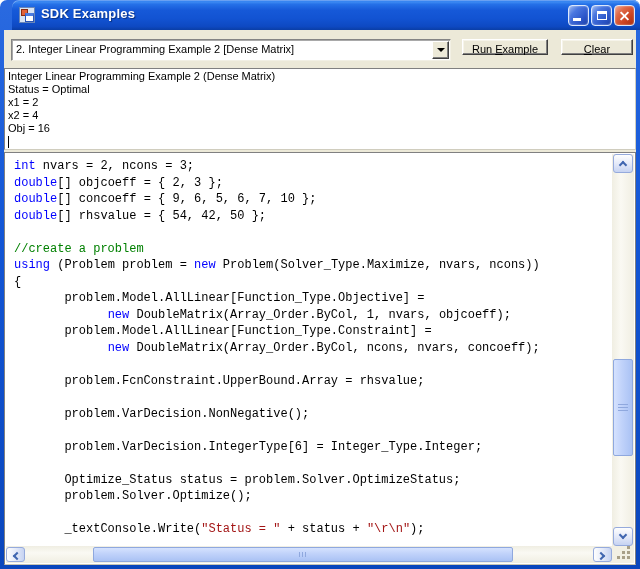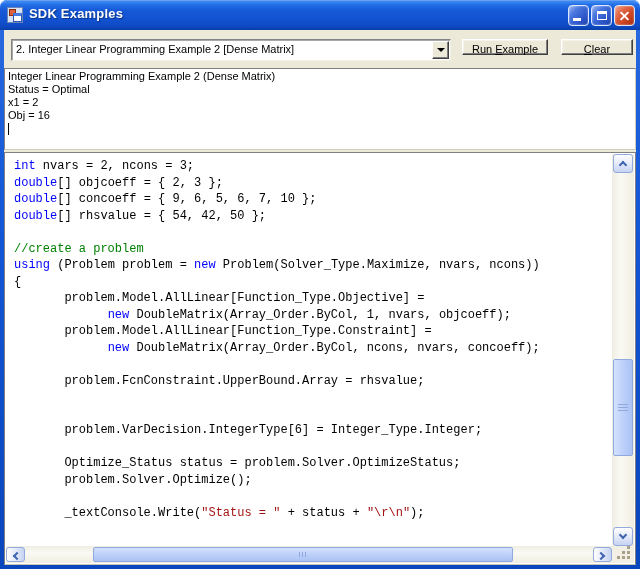--- a/index.html
+++ b/index.html
@@ -4,21 +4,21 @@
 <style>
   * { margin:0; padding:0; box-sizing:border-box; }
   html,body { width:640px; height:569px; background:#fff; overflow:hidden;
               font-family:"Liberation Sans", sans-serif; }
 
   .window { position:absolute; top:0; left:0; width:640px; height:569px;
             background:linear-gradient(180deg,#2a6ae0 0%,#1356d6 40%,#0a46bc 100%);
             border-radius:7px 7px 0 0; }
 
   
-  .titlebar { position:absolute; top:0; left:0; right:0; height:30px;
+  .titlebar { position:absolute; top:0; left:12px; right:0; height:30px;
               border-radius:7px 7px 0 0;
               background:linear-gradient(180deg,#0b63e8 0%,#3f8cf3 6%,#2571e8 14%,
                          #1659d8 34%,#1253d2 62%,#0e49c2 88%,#0a3ea6 100%);
               box-shadow:inset 0 1px 0 rgba(255,255,255,.35); }
   .app-icon { position:absolute; left:7px; top:7px; width:16px; height:16px;
               background:#d8e4f4; border:1px solid #6a87b8; }
   .app-icon .sq-red  { position:absolute; left:1px; top:1px; width:7px; height:7px;
               background:#e0623a; border:1px solid #8a2c10; }
   .app-icon .sq-win  { position:absolute; right:0; bottom:0; width:9px; height:9px;
               background:#fff; border:1px solid #2a56b8; border-top:3px solid #4a7ce0; }
@@ -149,20 +149,21 @@
     </div>
 
     <div class="btn btn-run"><span>Run </span><span class="mnemonic">E</span><span>xample</span></div>
 
     <div class="btn btn-clear"><span></span><span class="mnemonic">C</span><span>lear</span></div>
 
     <div class="output">
         <div class="out-line">Integer Linear Programming Example 2 (Dense Matrix)</div>
         <div class="out-line">Status = Optimal</div>
         <div class="out-line">x1 = 2</div>
+        <div class="out-line">x2 = 4</div>
         <div class="out-line">Obj = 16</div>
         <div class="out-line"><span class="caret"></span></div>
       </div>
 
     <div class="codepanel">
       <div class="code">
           <div class="code-line"><span class="tk-k">int</span><span class="tk-p"> nvars = 2, ncons = 3;</span></div>
           <div class="code-line"><span class="tk-k">double</span><span class="tk-p">[] objcoeff = { 2, 3 };</span></div>
           <div class="code-line"><span class="tk-k">double</span><span class="tk-p">[] concoeff = { 9, 6, 5, 6, 7, 10 };</span></div>
           <div class="code-line"><span class="tk-k">double</span><span class="tk-p">[] rhsvalue = { 54, 42, 50 };</span></div>
@@ -170,20 +171,21 @@
           <div class="code-line"><span class="tk-c">//create a problem</span></div>
           <div class="code-line"><span class="tk-k">using</span><span class="tk-p"> (Problem problem = </span><span class="tk-k">new</span><span class="tk-p"> Problem(Solver_Type.Maximize, nvars, ncons))</span></div>
           <div class="code-line"><span class="tk-p">{</span></div>
           <div class="code-line"><span class="tk-p">       problem.Model.AllLinear[Function_Type.Objective] =</span></div>
           <div class="code-line"><span class="tk-p">             </span><span class="tk-k">new</span><span class="tk-p"> DoubleMatrix(Array_Order.ByCol, 1, nvars, objcoeff);</span></div>
           <div class="code-line"><span class="tk-p">       problem.Model.AllLinear[Function_Type.Constraint] =</span></div>
           <div class="code-line"><span class="tk-p">             </span><span class="tk-k">new</span><span class="tk-p"> DoubleMatrix(Array_Order.ByCol, ncons, nvars, concoeff);</span></div>
           <div class="code-line">&nbsp;</div>
           <div class="code-line"><span class="tk-p">       problem.FcnConstraint.UpperBound.Array = rhsvalue;</span></div>
           <div class="code-line">&nbsp;</div>
+          <div class="code-line"><span class="tk-p">       problem.VarDecision.NonNegative();</span></div>
           <div class="code-line">&nbsp;</div>
           <div class="code-line"><span class="tk-p">       problem.VarDecision.IntegerType[6] = Integer_Type.Integer;</span></div>
           <div class="code-line">&nbsp;</div>
           <div class="code-line"><span class="tk-p">       Optimize_Status status = problem.Solver.OptimizeStatus;</span></div>
           <div class="code-line"><span class="tk-p">       problem.Solver.Optimize();</span></div>
           <div class="code-line">&nbsp;</div>
           <div class="code-line"><span class="tk-p">       _textConsole.Write(</span><span class="tk-s">"Status = "</span><span class="tk-p"> + status + </span><span class="tk-s">"\r\n"</span><span class="tk-p">);</span></div>
         </div>
 
       <div class="vscroll">

